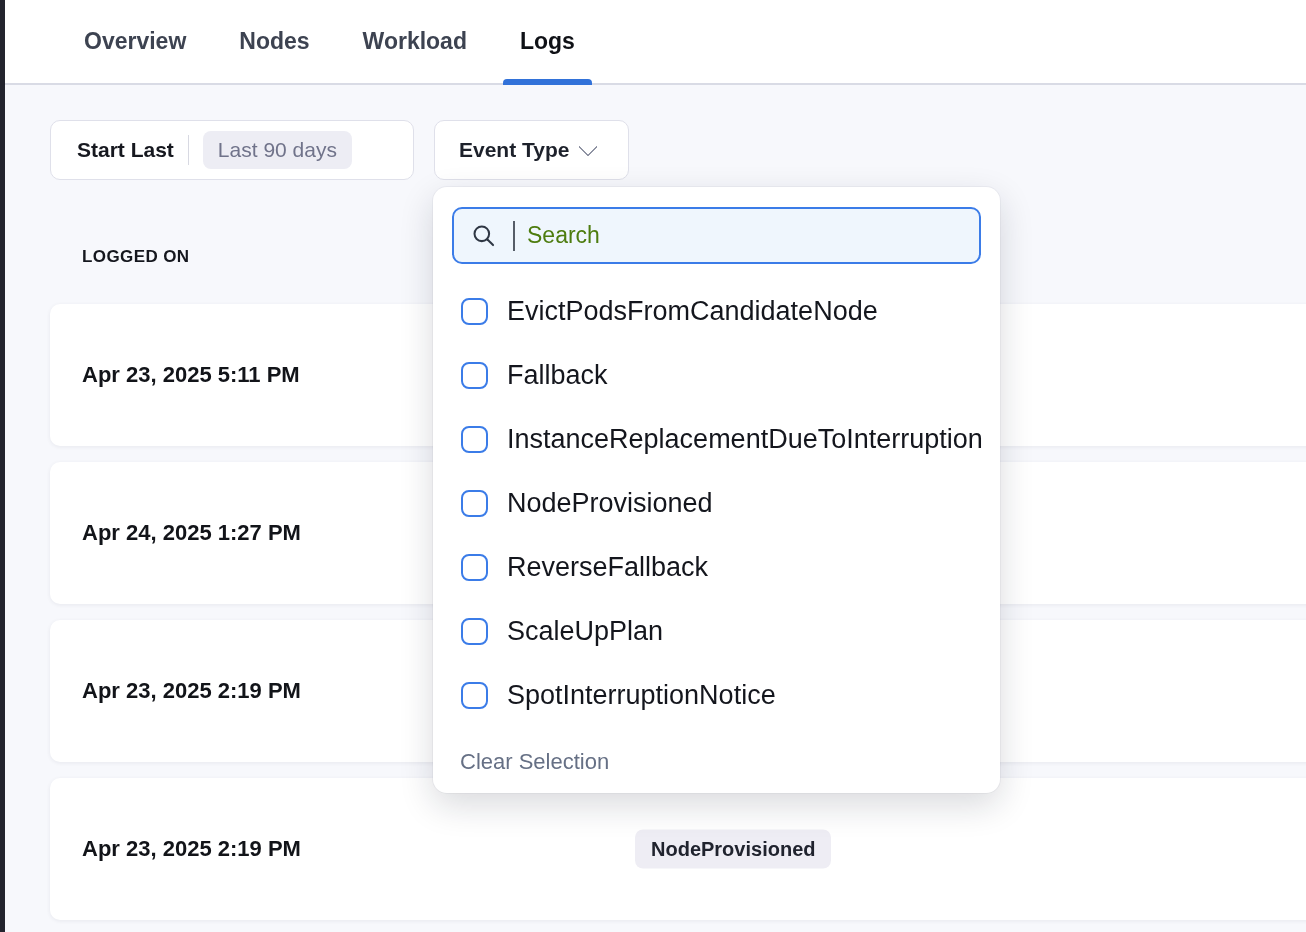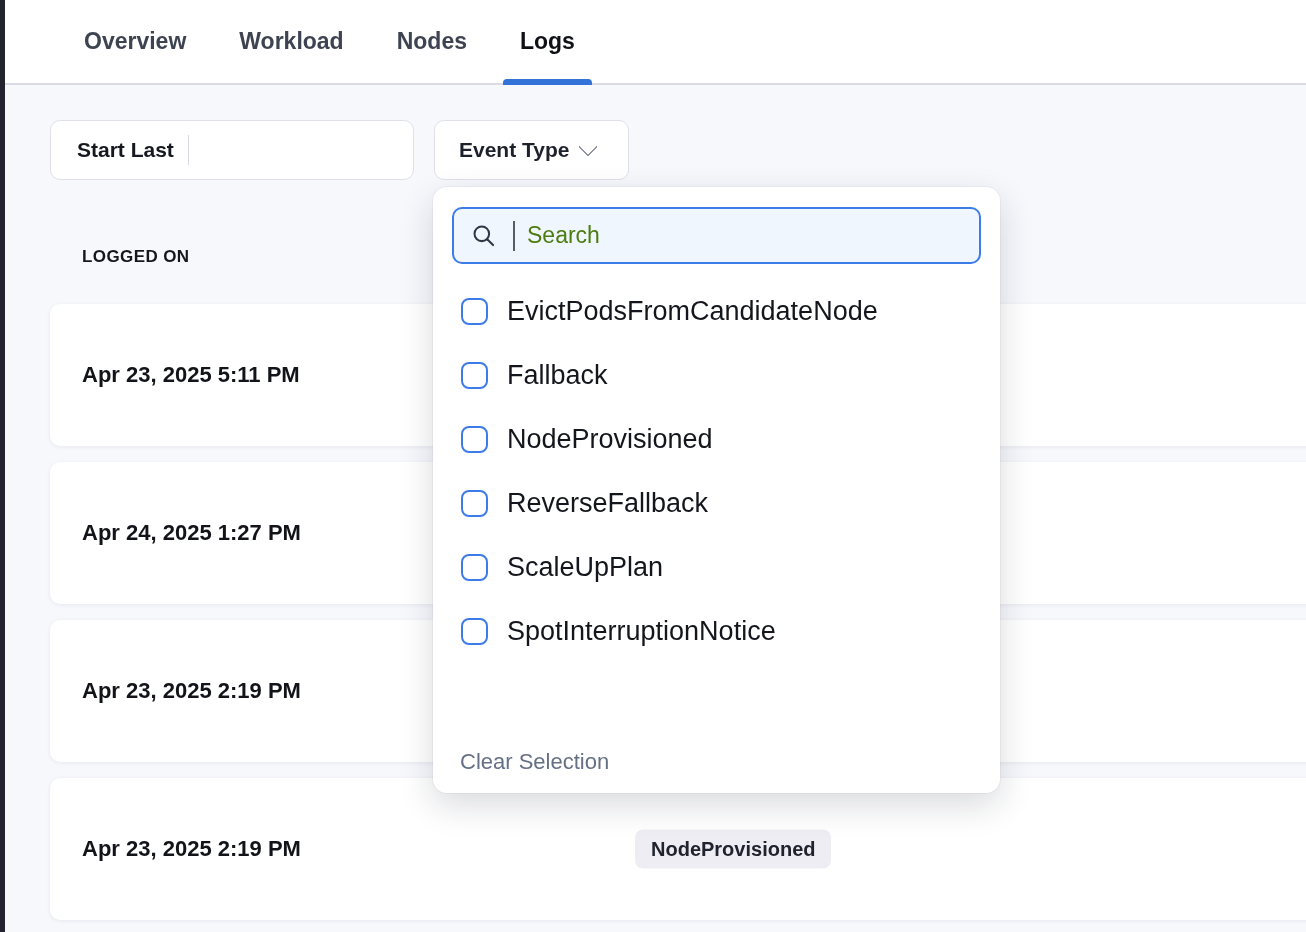--- a/index.html
+++ b/index.html
@@ -109,32 +109,33 @@
   .dropdown .clear-selection { top: 562px; }
 </style>
 </head>
 <body>
 
 <div class="app-edge"></div>
 
 <div class="header">
   <div class="tabs">
     <div class="tab">Overview</div>
+    <div class="tab">Nodes</div>
     <div class="tab">Workload</div>
-    <div class="tab">Nodes</div>
     <div class="tab active">
       <span>Logs</span>
       <span class="tab-indicator"></span>
     </div>
   </div>
 </div>
 
 <div class="filter-btn start-time-btn">
   <span class="start-time-label">Start Last</span>
   <span class="filter-divider"></span>
+  <span class="filter-pill">Last 90 days</span>
 </div>
 
 <div class="filter-btn event-type-btn">
   <span class="event-type-label">Event Type</span>
   <span class="chevron-down"></span>
 </div>
 
 <div class="col-header">LOGGED ON</div>
 
 <div class="row-card row-1">
@@ -168,20 +169,24 @@
     <div class="option">
       <span class="checkbox" role="checkbox" aria-checked="false"></span>
       <span class="option-label">EvictPodsFromCandidateNode</span>
     </div>
     <div class="option">
       <span class="checkbox" role="checkbox" aria-checked="false"></span>
       <span class="option-label">Fallback</span>
     </div>
     <div class="option">
       <span class="checkbox" role="checkbox" aria-checked="false"></span>
+      <span class="option-label">InstanceReplacementDueToInterruption</span>
+    </div>
+    <div class="option">
+      <span class="checkbox" role="checkbox" aria-checked="false"></span>
       <span class="option-label">NodeProvisioned</span>
     </div>
     <div class="option">
       <span class="checkbox" role="checkbox" aria-checked="false"></span>
       <span class="option-label">ReverseFallback</span>
     </div>
     <div class="option">
       <span class="checkbox" role="checkbox" aria-checked="false"></span>
       <span class="option-label">ScaleUpPlan</span>
     </div>

